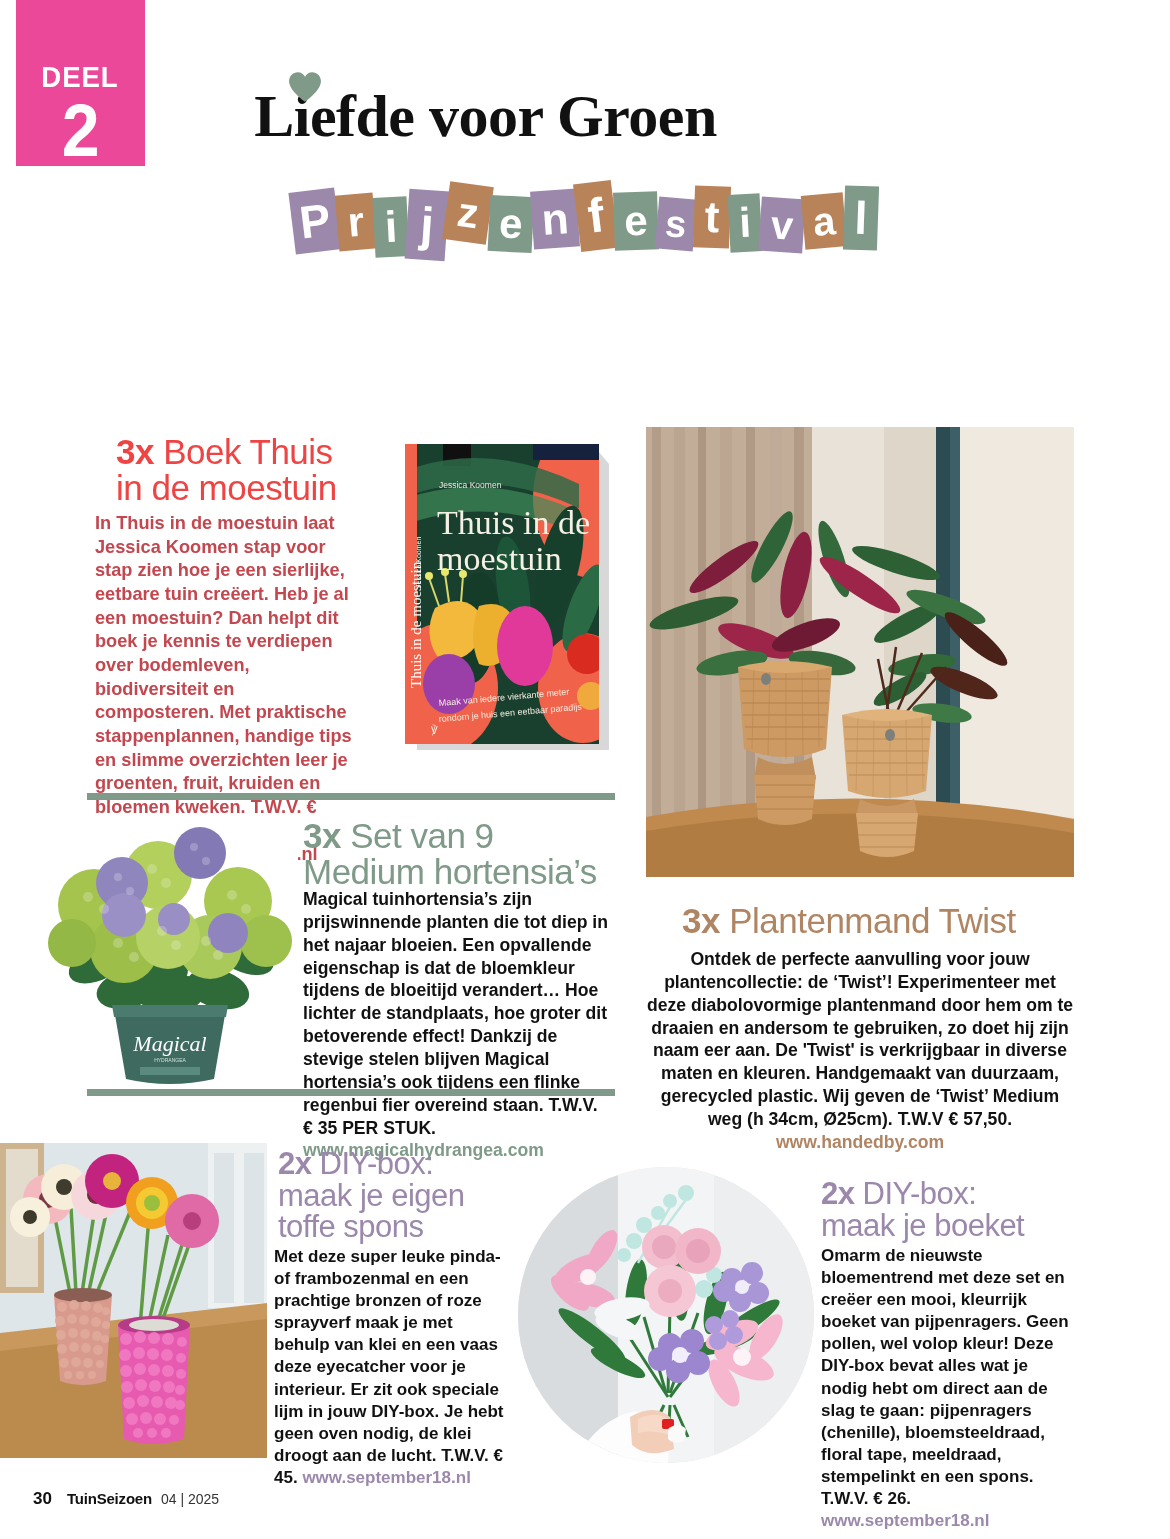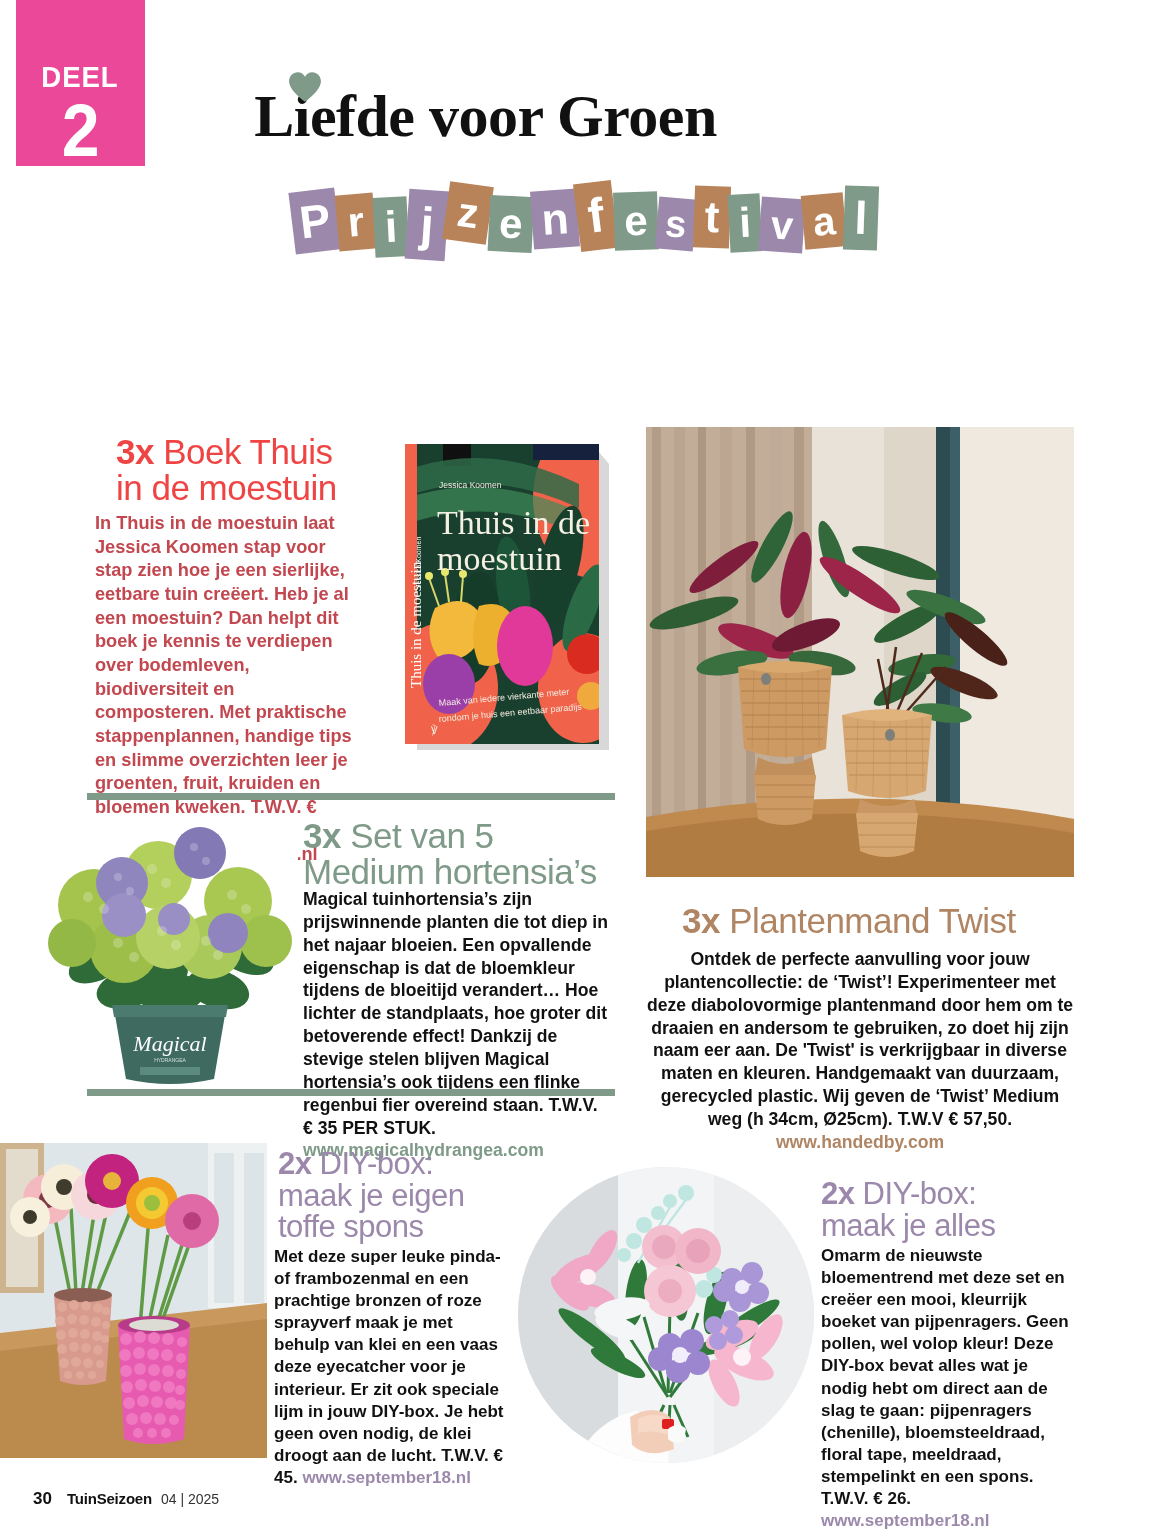--- a/index.html
+++ b/index.html
@@ -444,21 +444,21 @@
 
       <path d="M72 196 L184 196 L172 266 Q128 276 84 266 Z" fill="#3f6a60"></path>
       <path d="M70 192 L186 192 L184 204 L72 204 Z" fill="#4b7a6f"></path>
       <text x="128" y="238" text-anchor="middle" font-family="Liberation Serif, serif" font-style="italic" font-size="22" fill="#ffffff">Magical</text>
       <text x="128" y="249" text-anchor="middle" font-family="Liberation Sans, sans-serif" font-size="5" fill="#cfe0da">HYDRANGEA</text>
       <rect x="98" y="254" width="60" height="8" fill="#5b8a7e"></rect>
     </svg>
   </div>
 
   <div class="b3-head prod-h">
-    <span class="count">3x</span><span> Set van 5</span><br>
+    <span class="count">3x</span><span> Set van 9</span><br>
     <span>Medium hortensia’s</span>
   </div>
   <div class="b3-body body-copy">
     <span>Magical tuinhortensia’s zijn prijswinnende planten die tot diep in het najaar bloeien. Een opvallende eigenschap is dat de bloemkleur tijdens de bloeitijd verandert… Hoe lichter de standplaats, hoe groter dit betoverende effect! Dankzij de stevige stelen blijven Magical hortensia’s ook tijdens een flinke regenbui fier overeind staan.</span>
     <span class="tw">T.W.V. € 35 PER STUK.</span>
     <span class="url">www.magicalhydrangea.com</span>
   </div>
 
   <div class="rule-sage rule-bottom"></div>
 
@@ -700,21 +700,21 @@
       <path d="M56 296 Q78 252 118 244 L152 262 L150 296 Z" fill="#fdfdfd"></path>
       <path d="M112 250 Q136 236 152 250 L156 282 Q130 292 114 278 Z" fill="#f2cdb8"></path>
       <path d="M120 252 Q142 242 154 256 L152 268 Q132 262 120 266 Z" fill="#f7d9c8"></path>
       <rect x="144" y="252" width="12" height="10" rx="2" fill="#e02020"></rect>
       <path d="M150 262 Q160 254 168 262 L166 274 Q156 278 150 272 Z" fill="#fafafa"></path>
     </svg>
   </div>
 
   <div class="b5-head prod-h">
     <span class="count">2x</span><span> DIY-box:</span><br>
-    <span>maak je alles</span>
+    <span>maak je boeket</span>
   </div>
   <div class="b5-body body-copy">
     <span>Omarm de nieuwste bloementrend met deze set en creëer een mooi, kleurrijk boeket van pijpenragers. Geen pollen, wel volop kleur! Deze DIY-box bevat alles wat je nodig hebt om direct aan de slag te gaan: pijpenragers (chenille), bloemsteeldraad, floral tape, meeldraad, stempelinkt en een spons.</span>
     <span class="tw">T.W.V. € 26.</span>
     <span class="url">www.september18.nl</span>
   </div>
 
   <div class="footer">
     <span class="pg">30</span>
     <span class="mag">TuinSeizoen</span>

